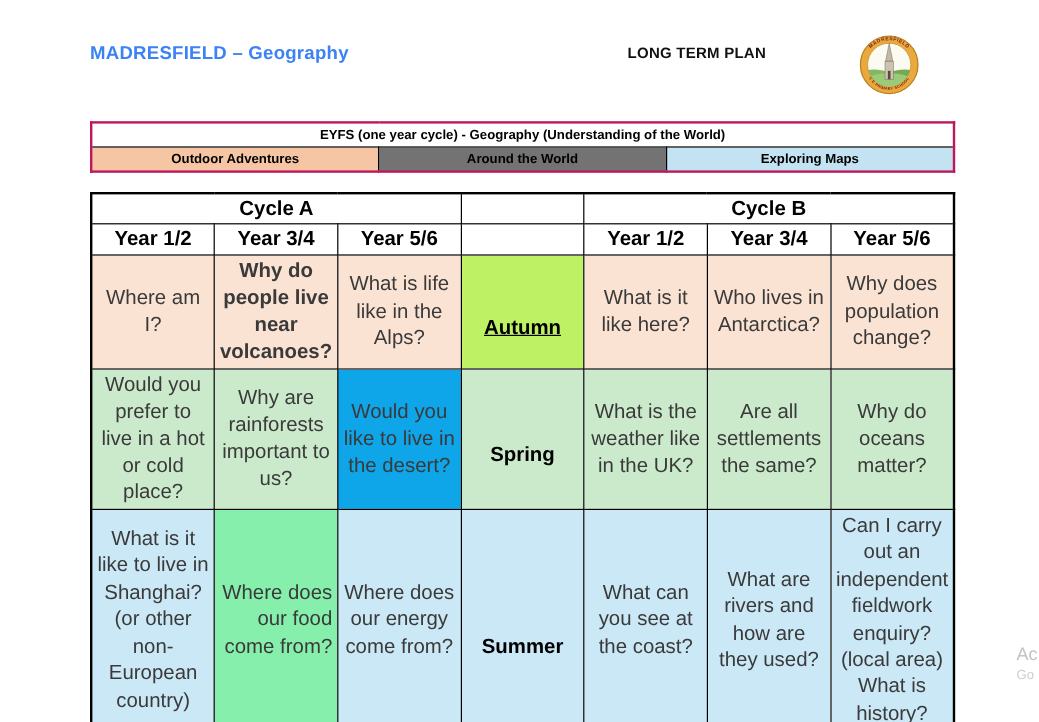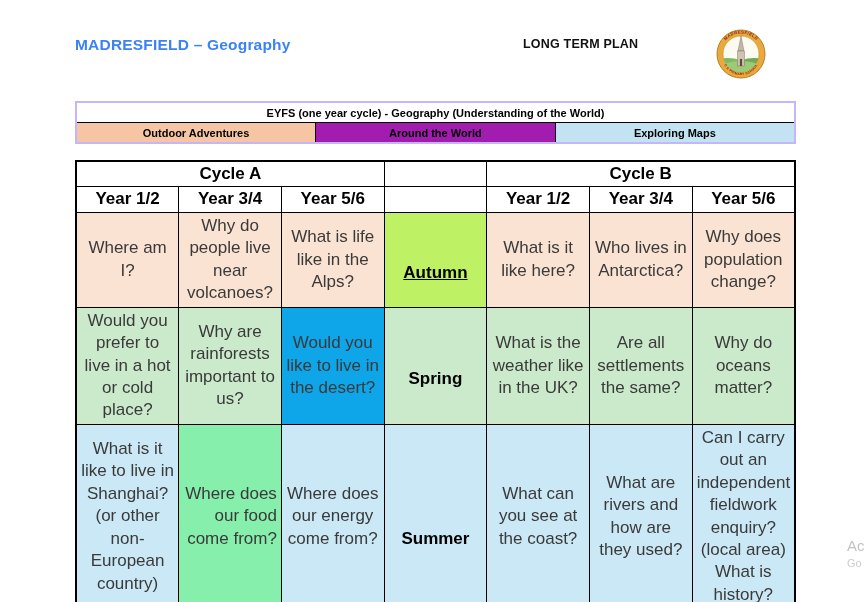--- a/index.html
+++ b/index.html
@@ -12,21 +12,21 @@
     font-size:15.5px;font-weight:bold;color:#3b82f6;letter-spacing:.2px;
   }
   .plan-label{
     position:absolute;left:523px;top:37px;
     font-size:12.5px;font-weight:bold;color:#111;letter-spacing:.2px;
   }
   .logo{position:absolute;left:716px;top:29px;}
   table{border-collapse:collapse;table-layout:fixed;}
   .eyfs-table{
     position:absolute;left:75px;top:101px;width:719px;
-    border:2px solid #c4b5fd;
+    border:2px solid #be185d;
   }
   .eyfs-table td{
     border:1px solid #000;text-align:center;vertical-align:middle;
     font-size:11px;font-weight:bold;color:#000;height:19px;padding:0 2px;
   }
   .main-table{
     position:absolute;left:75px;top:160px;width:719px;
     border:2px solid #000;
   }
   .main-table td{
@@ -90,21 +90,21 @@
         <col style="width:239.6px">
         <col style="width:239.6px">
         <col style="width:239.8px">
       </colgroup>
     <tbody>
         <tr>
       <td colspan="3">EYFS (one year cycle) - Geography (Understanding of the World)</td>
     </tr>
     <tr>
       <td style="background-color: rgb(246, 198, 164);">Outdoor Adventures</td>
-      <td style="background-color: #a21caf;">Around the World</td>
+      <td style="background-color: #737373;">Around the World</td>
       <td style="background-color: rgb(195, 227, 243);">Exploring Maps</td>
     </tr>
   </tbody>
     </table>
 
   <table class="main-table">
     <colgroup>
       <col style="width:102.7px">
         <col style="width:102.7px">
         <col style="width:102.7px">
@@ -123,21 +123,21 @@
       <td class="hdr">Year 1/2</td>
       <td class="hdr">Year 3/4</td>
       <td class="hdr">Year 5/6</td>
       <td></td>
       <td class="hdr">Year 1/2</td>
       <td class="hdr">Year 3/4</td>
       <td class="hdr">Year 5/6</td>
     </tr>
     <tr class="r-autumn">
       <td style="background-color: rgb(251, 227, 212);">Where am I?</td>
-      <td style="background-color: rgb(251, 227, 212);">Why do people live near volcanoes?</td>
+      <td style="background-color: rgb(251, 227, 212); font-weight: bold;">Why do people live near volcanoes?</td>
       <td style="background-color: rgb(251, 227, 212);">What is life like in the Alps?</td>
       <td class="season" style="background-color: #bef264; text-decoration: underline;">
             <div class="season-inner">Autumn</div>
           </td>
       <td style="background-color: rgb(251, 227, 212);">What is it like here?</td>
       <td style="background-color: rgb(251, 227, 212);">Who lives in Antarctica?</td>
       <td style="background-color: rgb(251, 227, 212);">Why does population change?</td>
     </tr>
     <tr class="r-spring">
       <td style="background-color: rgb(203, 234, 203);">Would you prefer to live in a hot or cold place?</td>

